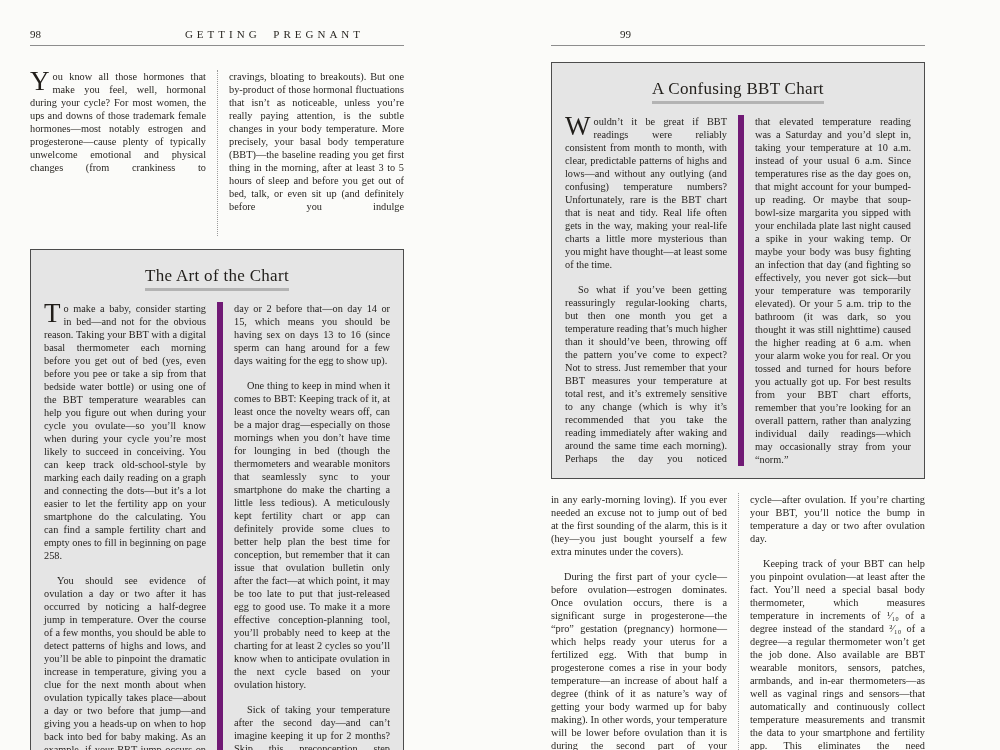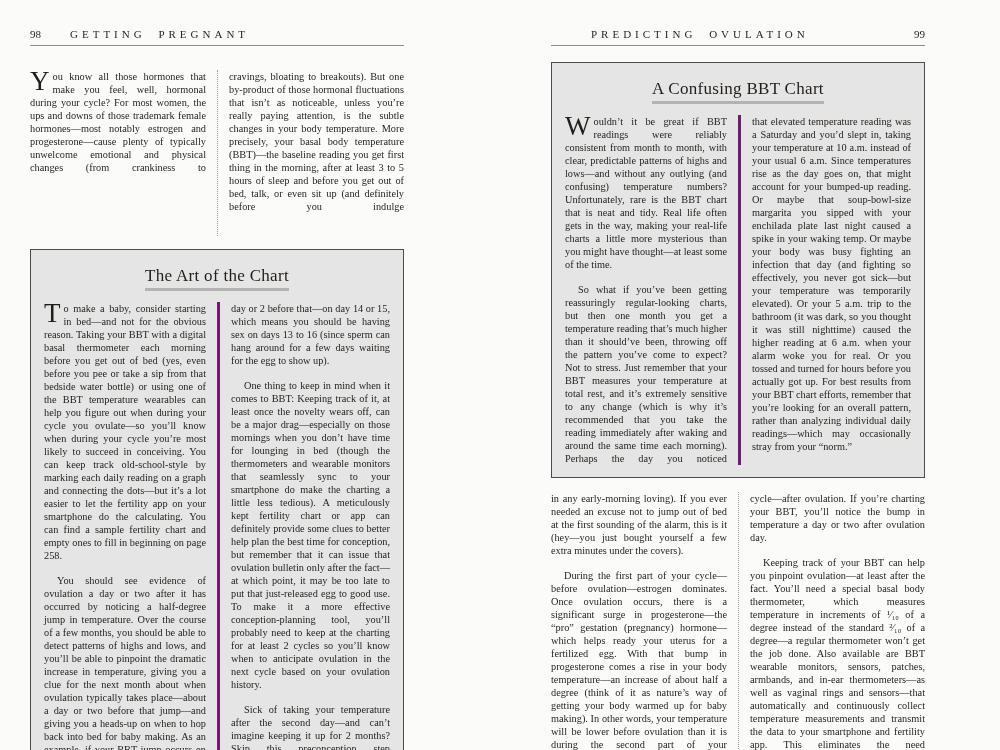--- a/index.html
+++ b/index.html
@@ -16,32 +16,32 @@
   .page-right { left: 551px; }
 
   .page-header {
     display: flex; align-items: baseline;
     font-size: 11px; color: #2a2722;
     padding-bottom: 5px;
     border-bottom: 1px solid #8d8d8d;
   }
   .ph-slot { width: 40px; font-size: 11px; }
   .ph-center {
-    flex: 1; text-align: left;
+    flex: 1; text-align: right;
     letter-spacing: 4px; word-spacing: 6px;
     font-size: 11px;
   }
   .ph-right { text-align: right; }
 
   .twocol { display: flex; }
   .col { width: 50%; }
   .col + .col { padding-left: 11px; }
   .col.first { padding-right: 11px; }
   .divider-dotted { border-left: 1px dotted #9a9a9a; }
-  .divider-solid  { border-left: 3px solid #701a75; }
+  .divider-solid  { border-left: 6px solid #701a75; }
 
   .para {
     font-size: 10.3px; line-height: 13px;
     text-align: justify;
   }
   .para.indent { text-indent: 13px; }
   .para.flow { text-align-last: justify; }
 
   .dropcap {
     float: left;
@@ -107,21 +107,20 @@
         <p class="para indent">One thing to keep in mind when it comes to BBT: Keeping track of it, at least once the novelty wears off, can be a major drag—especially on those mornings when you don’t have time for lounging in bed (though the thermometers and wearable monitors that seamlessly sync to your smartphone do make the charting a little less tedious). A meticulously kept fertility chart or app can definitely provide some clues to better help plan the best time for conception, but remember that it can issue that ovulation bulletin only after the fact—at which point, it may be too late to put that just-released egg to good use. To make it a more effective conception-planning tool, you’ll probably need to keep at the charting for at least 2 cycles so you’ll know when to anticipate ovulation in the next cycle based on your ovulation history.</p>
         <p class="para indent">Sick of taking your temperature after the second day—and can’t imagine keeping it up for 2 months? Skip this preconception step altogether, and move on to other, less time-consuming ovulation clues.</p>
       </div>
     </div>
   </div>
 </div>
 
 <div class="page page-right">
   <div class="page-header">
     <span class="ph-slot"></span>
-    <span class="ph-center">PREDICTING OVULATION</span>
     <span class="ph-slot ph-right">99</span>
   </div>
 
   <div class="feature-box rp-box">
     <h2 class="box-title">
       <span class="box-title-text">A Confusing BBT Chart</span>
     </h2>
     <div class="twocol">
       <div class="col first">
         <p class="para"><span class="dropcap">W</span><span>ouldn’t it be great if BBT readings were reliably consistent from month to month, with clear, predictable patterns of highs and lows—and without any outlying (and confusing) temperature numbers? Unfortunately, rare is the BBT chart that is neat and tidy. Real life often gets in the way, making your real-life charts a little more mysterious than you might have thought—at least some of the time.</span></p>

